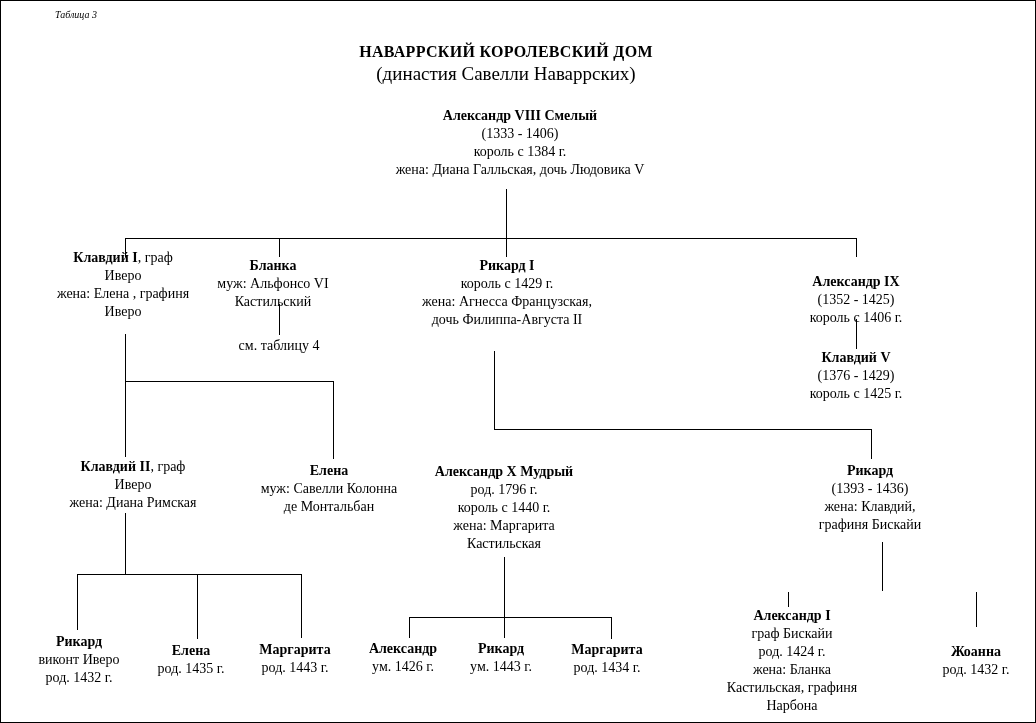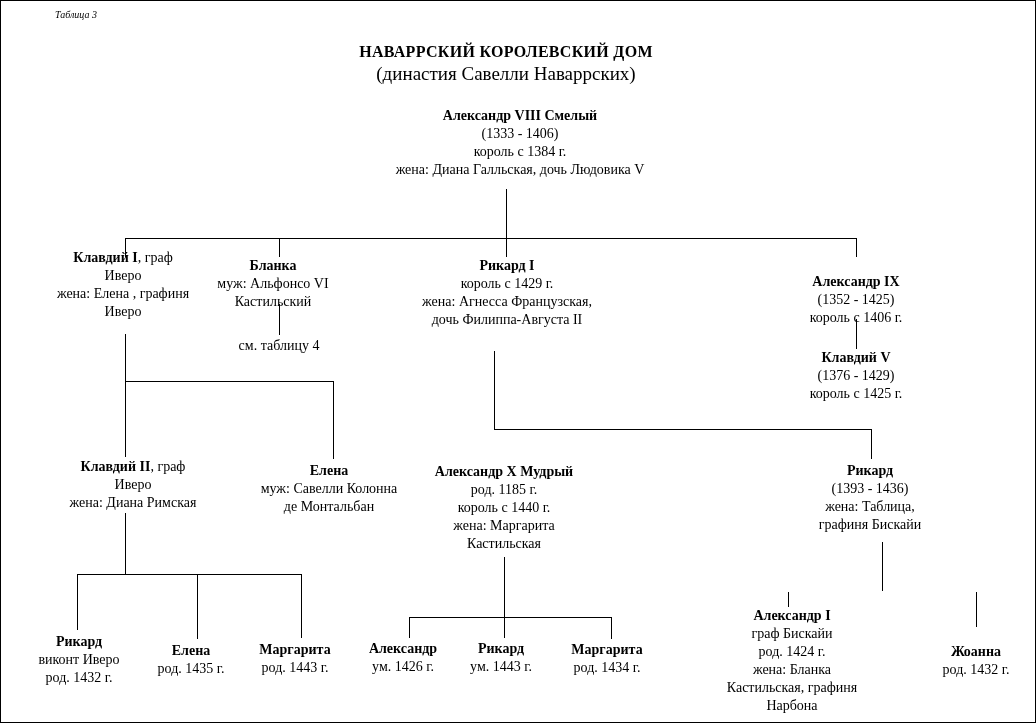--- a/index.html
+++ b/index.html
@@ -97,30 +97,30 @@
   </div>
 
   <div class="node" style="left:328px;top:461px">
     <div class="t">Елена</div>
     <div>муж: Савелли Колонна</div>
     <div>де Монтальбан</div>
   </div>
 
   <div class="node u" style="left:503px;top:462px">
     <div class="t">Александр X Мудрый</div>
-    <div>род. 1185 г.</div>
+    <div>род. 1796 г.</div>
     <div>король с 1440 г.</div>
     <div>жена: Маргарита</div>
     <div>Кастильская</div>
   </div>
 
   <div class="node" style="left:869px;top:461px">
     <div class="t">Рикард</div>
     <div>(1393 - 1436)</div>
-    <div>жена: Таблица,</div>
+    <div>жена: Клавдий,</div>
     <div>графиня Бискайи</div>
   </div>
 
   <div class="node" style="left:78px;top:632px">
     <div class="t">Рикард</div>
     <div>виконт Иверо</div>
     <div>род. 1432 г.</div>
   </div>
 
   <div class="node" style="left:190px;top:641px">

